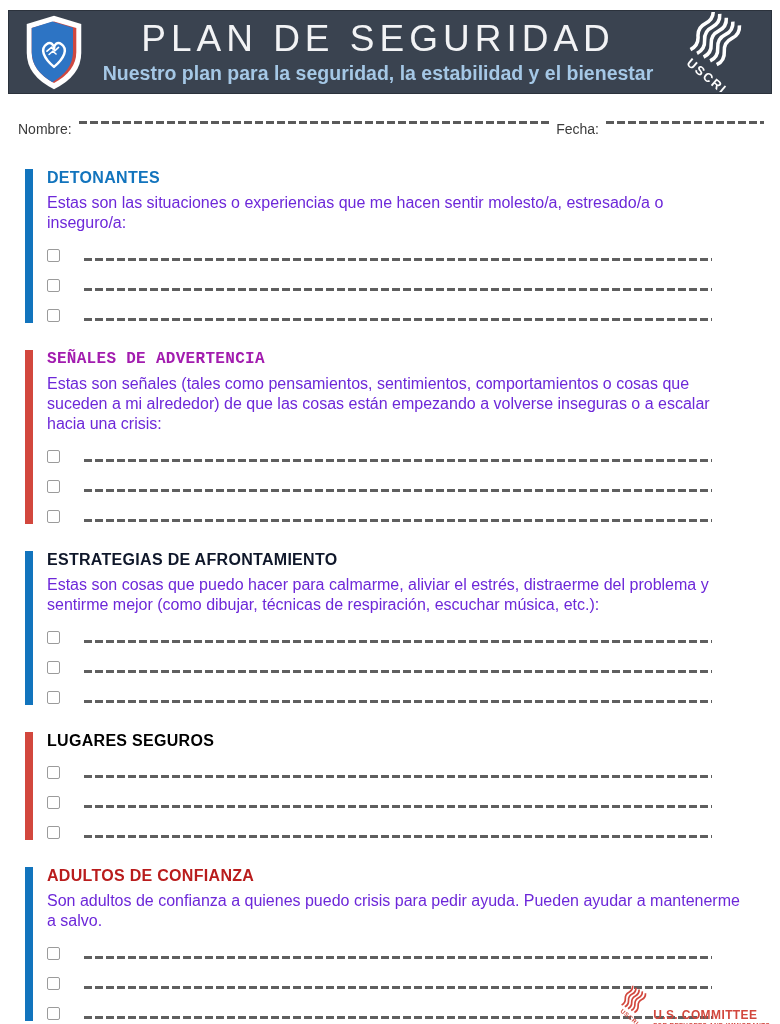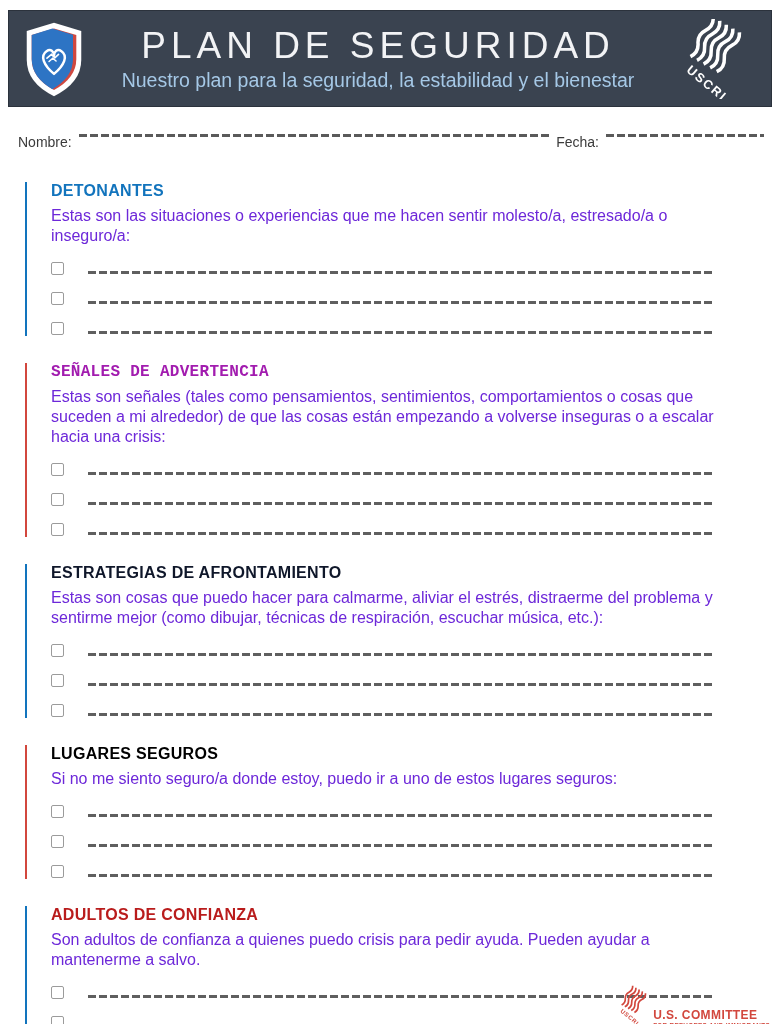--- a/index.html
+++ b/index.html
@@ -8,41 +8,42 @@
     background: #ffffff;
     font-family: "Liberation Sans", "DejaVu Sans", sans-serif;
     color: #3b3b3b;
     position: relative;
     overflow: hidden;
   }
 
   
   .header {
     margin: 10px 8px 0 8px;
-    height: 97px;
+    height: 84px;
     display: flex;
     align-items: center;
     padding: 0 14px;
     border: 1px solid #2b323c;
   }
   .shield-logo { width: 62px; height: 76px; flex: 0 0 auto; }
   .titles { flex: 1 1 auto; text-align: center; padding-right: 6px; }
   .page-title {
     font-size: 37px;
     font-weight: 400;
     letter-spacing: 5px;
     color: #f2f3f5;
     line-height: 40px;
     white-space: nowrap;
   }
   .page-subtitle {
     font-size: 19.5px;
     line-height: 24px;
     margin-top: 2px;
     white-space: nowrap;
+    font-weight: bold;
   }
   .uscri-flag { width: 80px; height: 80px; flex: 0 0 auto; }
 
   
   .name-row {
     display: flex;
     gap: 7px;
     margin: 27px 16px 0 18px;
     font-size: 14px;
     color: #3b3b3b;
@@ -51,22 +52,22 @@
     height: 3px;
     margin-bottom: 2px;
     background: repeating-linear-gradient(90deg, #5a5a5a 0 8px, transparent 8px 11px);
   }
   .dash-line.name-line { flex: 1 1 auto; }
   .dash-line.date-line { width: 158px; }
 
   
   .sections { margin: 32px 40px 0 25px; }
   .sec {
-    border-left: 2px solid #eab308;
-    padding-left: 24px;
+    border-left: 8px solid #eab308;
+    padding-left: 14px;
     margin-bottom: 27px;
   }
   .sec-title {
     font-size: 16px;
     line-height: 18px;
     font-weight: bold;
     letter-spacing: 0.3px;
     margin-bottom: 6px;
   }
   .sec-desc {
@@ -199,21 +200,20 @@
       <span class="answer-line"></span>
     </div>
     <div class="check-row">
       <span class="checkbox"></span>
       <span class="answer-line"></span>
     </div>
   </section>
 
   <section class="sec" style="border-left-color: rgb(210, 71, 61);">
     <h2 class="sec-title" style="color: #000000;">LUGARES SEGUROS</h2>
-    <p class="sec-desc">Si no me siento seguro/a donde estoy, puedo ir a uno de estos lugares seguros:</p>
     <div class="check-row">
       <span class="checkbox"></span>
       <span class="answer-line"></span>
     </div>
     <div class="check-row">
       <span class="checkbox"></span>
       <span class="answer-line"></span>
     </div>
     <div class="check-row">
       <span class="checkbox"></span>

